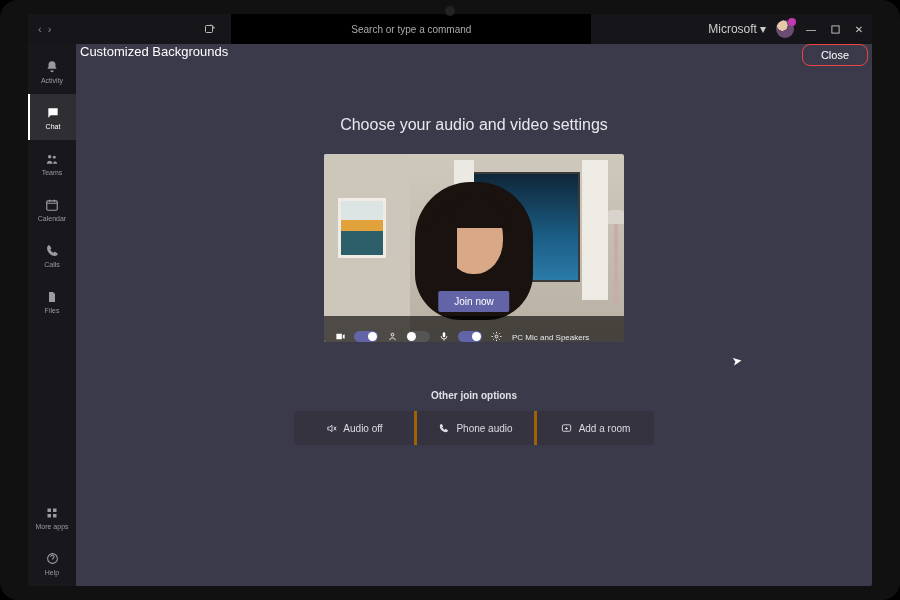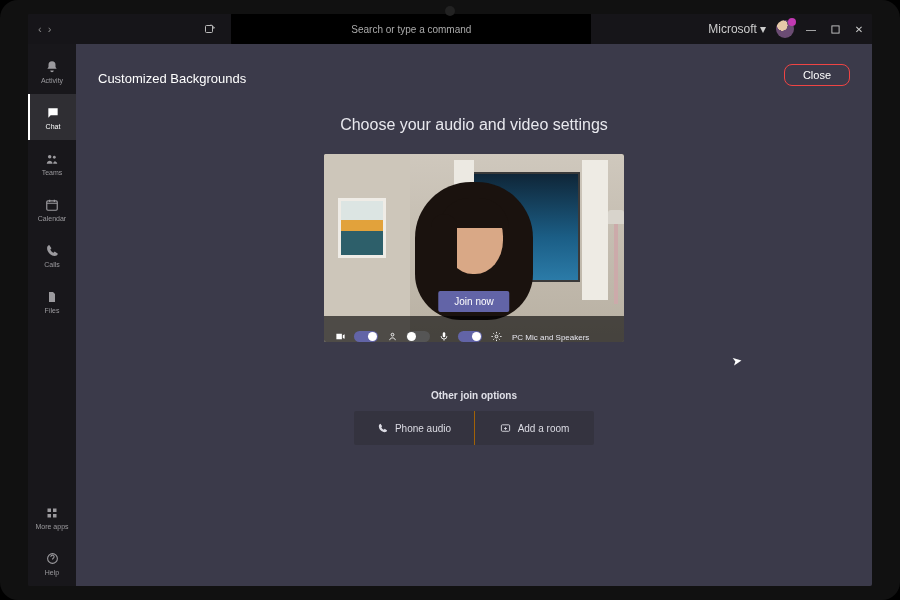--- a/index.html
+++ b/index.html
@@ -18,21 +18,21 @@
   .avatar{width:18px;height:18px;border-radius:50%;background:radial-gradient(circle at 35% 30%,#e7c9a9 30%,#6b4c73 31%);position:relative;}
   .avatar::after{content:"";position:absolute;top:-2px;right:-2px;width:8px;height:8px;background:#c239b3;border-radius:50%;font-size:6px;}
   .win-btn{width:14px;height:14px;color:#ccc;font-size:10px;display:flex;align-items:center;justify-content:center;cursor:pointer;}
   .body{flex:1;display:flex;min-height:0;}
   .rail{width:48px;background:#18171b;display:flex;flex-direction:column;align-items:center;padding-top:4px;}
   .rail-item{width:48px;height:46px;display:flex;flex-direction:column;align-items:center;justify-content:center;gap:2px;color:#9b9a9e;font-size:7px;cursor:pointer;}
   .rail-item.active{background:#2f2e33;color:#fff;border-left:2px solid #fff;padding-left:0;}
   .rail-item .ico{width:16px;height:16px;display:flex;align-items:center;justify-content:center;}
   .rail-spacer{flex:1;}
   .main{flex:1;background:#3b3a4a;display:flex;flex-direction:column;color:#fff;position:relative;}
-  .panel-header{height:42px;display:flex;align-items:flex-end;padding:0 22px;font-size:13px;font-weight:400;}
+  .panel-header{height:42px;display:flex;align-items:flex-start;padding:0 4px;font-size:13px;font-weight:400;}
   .close-btn{margin-left:auto;border:1px solid #ef4444;background:transparent;color:#fff;font-size:11px;padding:4px 18px;border-radius:8px;cursor:pointer;}
   .content{flex:1;display:flex;flex-direction:column;align-items:center;}
   .heading{margin-top:30px;font-size:16px;font-weight:300;color:#e8e8ee;}
   .preview{margin-top:20px;width:300px;height:188px;background:#000;border-radius:2px;position:relative;overflow:hidden;}
   .room{position:absolute;inset:0;background:linear-gradient(#cfc8bd,#b8b0a2);}
   .wall-left{position:absolute;left:0;top:0;width:86px;height:100%;background:#cdc6ba;}
   .painting{position:absolute;left:14px;top:44px;width:48px;height:60px;background:linear-gradient(#dce5e3 35%,#e2a23b 35% 55%,#2d5f6a 55%);border:3px solid #efece6;}
   .window{position:absolute;right:44px;top:18px;width:110px;height:110px;background:linear-gradient(#0f2638,#1b5e86 60%,#2b7ba8);border:2px solid #3a3a3a;}
   .curtain-l{position:absolute;right:150px;top:6px;width:20px;height:140px;background:#ece9e2;}
   .curtain-r{position:absolute;right:16px;top:6px;width:26px;height:140px;background:#eeebe4;}
@@ -49,21 +49,21 @@
   .toggle{width:24px;height:11px;border-radius:6px;position:relative;cursor:pointer;}
   .toggle.on{background:#6264a7;}
   .toggle.off{background:#555;}
   .toggle::after{content:"";position:absolute;top:1px;width:9px;height:9px;border-radius:50%;background:#fff;}
   .toggle.on::after{right:1px;}
   .toggle.off::after{left:1px;}
   .device-label{color:#e6e6ee;font-size:8px;margin-left:2px;}
   .other-label{margin-top:48px;font-size:10px;font-weight:600;color:#e0e0e8;}
   .options-row{margin-top:10px;display:flex;background:#34333f;border-radius:2px;overflow:hidden;}
   .opt{width:120px;height:34px;display:flex;align-items:center;justify-content:center;gap:6px;color:#dcdce4;font-size:10px;cursor:pointer;}
-  .opt + .opt{border-left:1px solid #a16207;}
+  .opt + .opt{border-left:3px solid #a16207;}
   .opt .oico{width:12px;height:12px;display:flex;align-items:center;justify-content:center;}
   .cursor{position:absolute;right:130px;top:310px;color:#fff;font-size:12px;transform:rotate(-10deg);}
   svg{display:block;}
 </style>
 </head>
 <body>
 
 <div class="tablet">
 <div class="screen">
 
@@ -225,20 +225,28 @@
                   </svg>
                 </span>
             <span class="device-label">PC Mic and Speakers</span>
           </div>
         </div>
 
         <div class="other-label">Other join options</div>
         <div class="options-row">
           <div class="opt">
             <span class="oico">
+                  <svg width="11" height="11" viewBox="0 0 24 24" fill="none" stroke="#dcdce4" stroke-width="2">
+                    <path d="M4 9h4l5-4v14l-5-4H4zM17 8l5 8M22 8l-5 8"></path>
+                  </svg>
+                </span>
+            <span>Audio off</span>
+          </div>
+          <div class="opt">
+            <span class="oico">
                   <svg width="10" height="10" viewBox="0 0 24 24" fill="#dcdce4">
                     <path d="M6 2l4 6-2 2c1 3 3 5 6 6l2-2 6 4c-1 3-3 4-6 4C9 22 2 15 2 8c0-3 1-5 4-6z"></path>
                   </svg>
                 </span>
             <span>Phone audio</span>
           </div>
           <div class="opt">
             <span class="oico">
                   <svg width="11" height="11" viewBox="0 0 24 24" fill="none" stroke="#dcdce4" stroke-width="2">
                     <rect x="3" y="4" width="18" height="14" rx="2"></rect>

